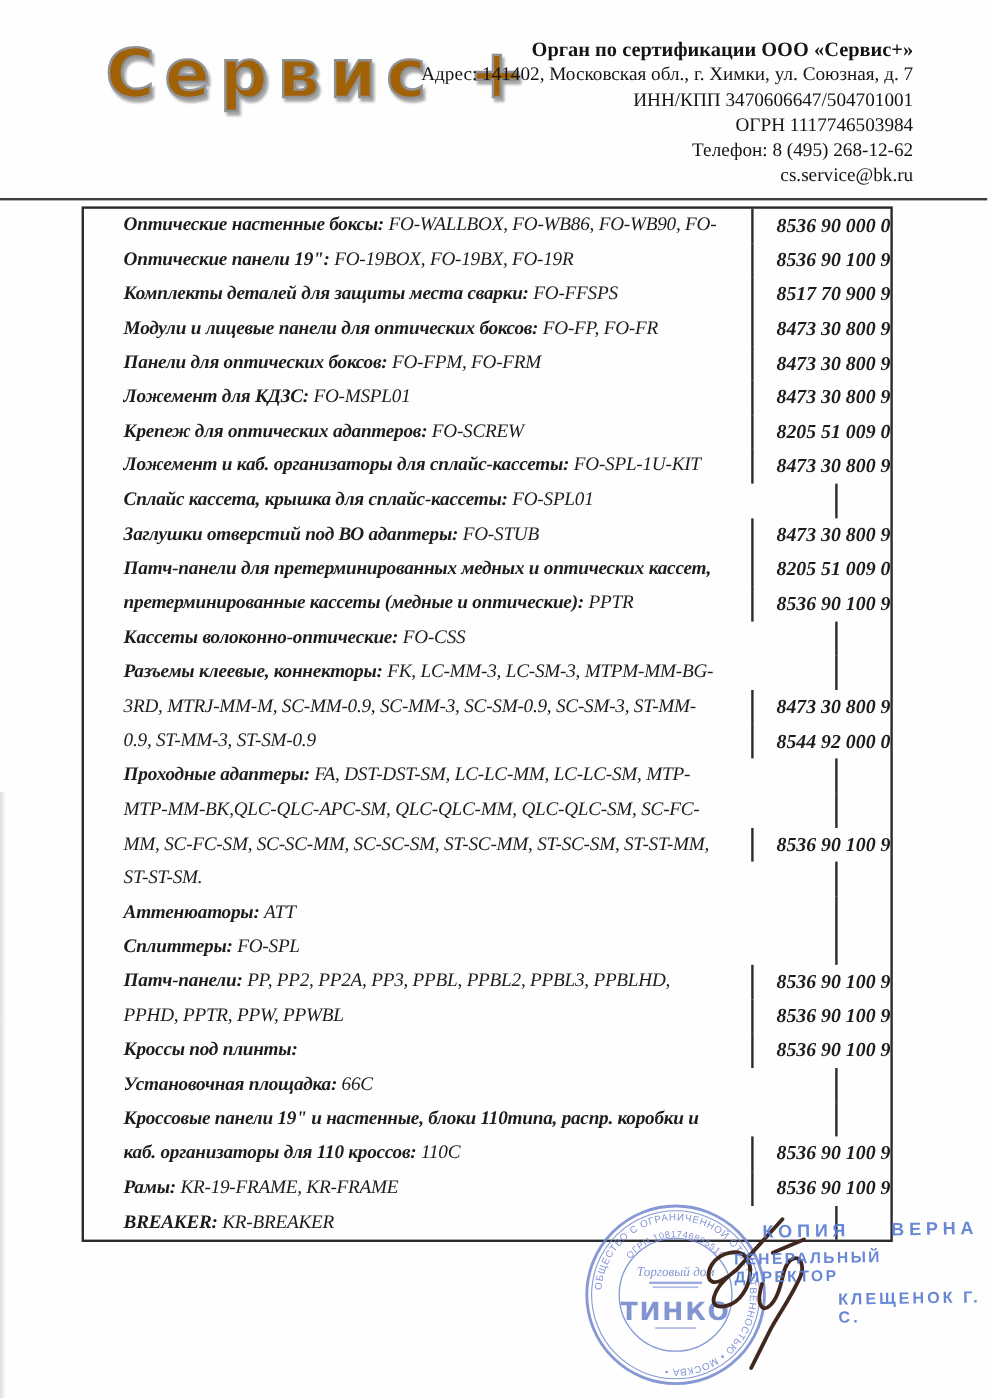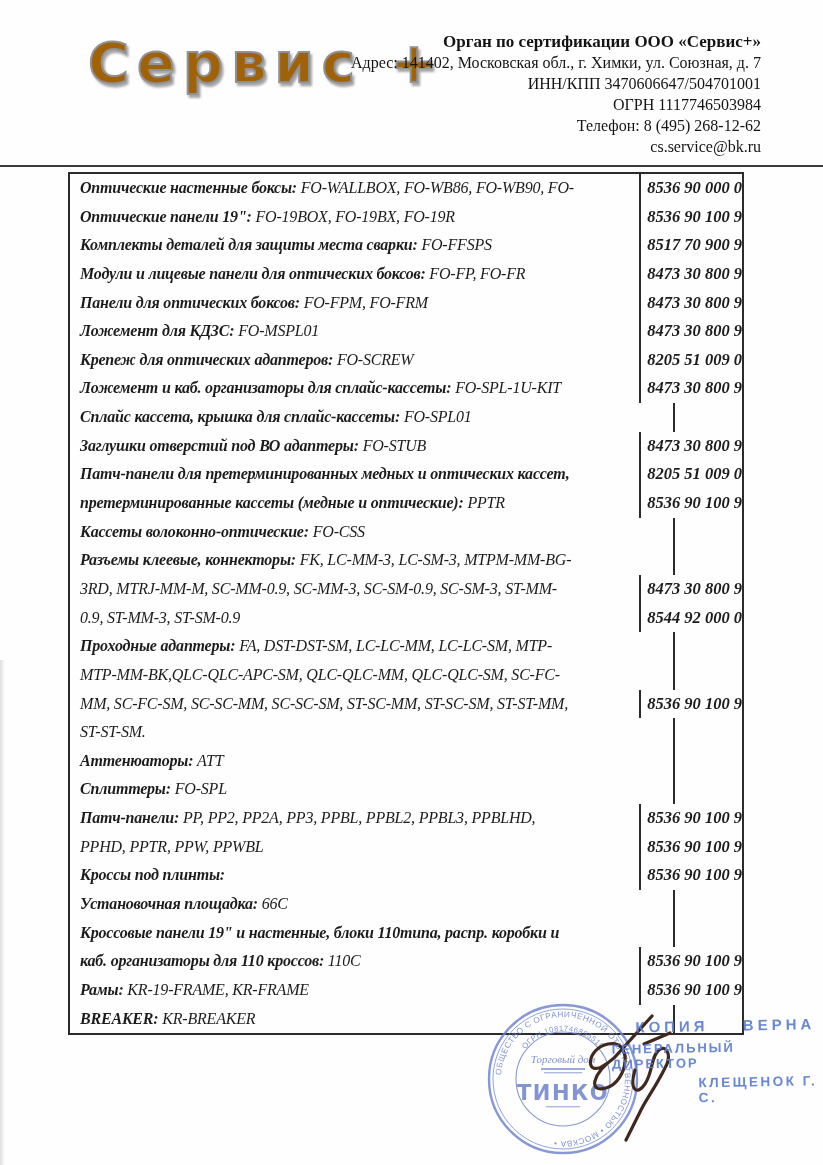--- a/index.html
+++ b/index.html
@@ -11,24 +11,24 @@
         font-family:"DejaVu Sans",sans-serif;font-weight:700;font-size:56px;letter-spacing:8px;
         color:#a16207;-webkit-text-stroke:2px #8f9296;
         filter:drop-shadow(2px 3px 1px rgba(60,60,60,.45));white-space:nowrap;}
   .contact{position:absolute;top:31px;right:62px;text-align:right;line-height:21px;font-size:16px;color:#141414;margin-left:20px;}
   .contact .org{font-weight:700;font-size:17px;}
   .rule{position:absolute;left:0;top:165px;width:823px;height:2px;background:#3c3c3c;}
 
   
   .table{position:absolute;left:68px;top:172px;width:672px;border:2px solid #2b2b2b;background:transparent;}
   .tline{display:flex;height:28.65px;line-height:28.65px;font-size:16px;font-style:italic;}
-  .tleft{width:603px;box-sizing:border-box;padding:0 8px 0 10px;white-space:nowrap;overflow:hidden;letter-spacing:-0.2px;}
+  .tleft{width:603px;box-sizing:border-box;padding:0 8px 0 10px;white-space:nowrap;overflow:hidden;letter-spacing:-0.2px;margin-left:23px;}
   .tleft .lbl{font-weight:700;}
   .tleft .lbl.und{}
-  .tcode{flex:1;box-sizing:border-box;border-left:2px solid #2b2b2b;padding-left:6px;
+  .tcode{flex:1;box-sizing:border-box;border-left:2px solid #2b2b2b;padding-left:19px;
          font-weight:700;font-size:16.5px;white-space:nowrap;}
 
   
   .round-stamp{position:absolute;left:484px;top:1000px;width:158px;height:158px;opacity:.85;pointer-events:none;}
   .copy-stamp{position:absolute;left:612px;top:1017px;width:212px;color:#5c7dd2;opacity:.92;
               font-family:"Liberation Sans",sans-serif;font-weight:700;transform:rotate(-1deg);pointer-events:none;}
   .copy-stamp .l1{font-size:15px;letter-spacing:4px;word-spacing:26px;margin-left:24px;}
   .copy-stamp .l2{font-size:13px;letter-spacing:2px;word-spacing:10px;margin-top:6px;}
   .copy-stamp .l3{font-size:13.5px;letter-spacing:2.5px;margin-left:86px;margin-top:5px;}
   .signature{position:absolute;left:572px;top:1002px;width:160px;height:140px;pointer-events:none;}

